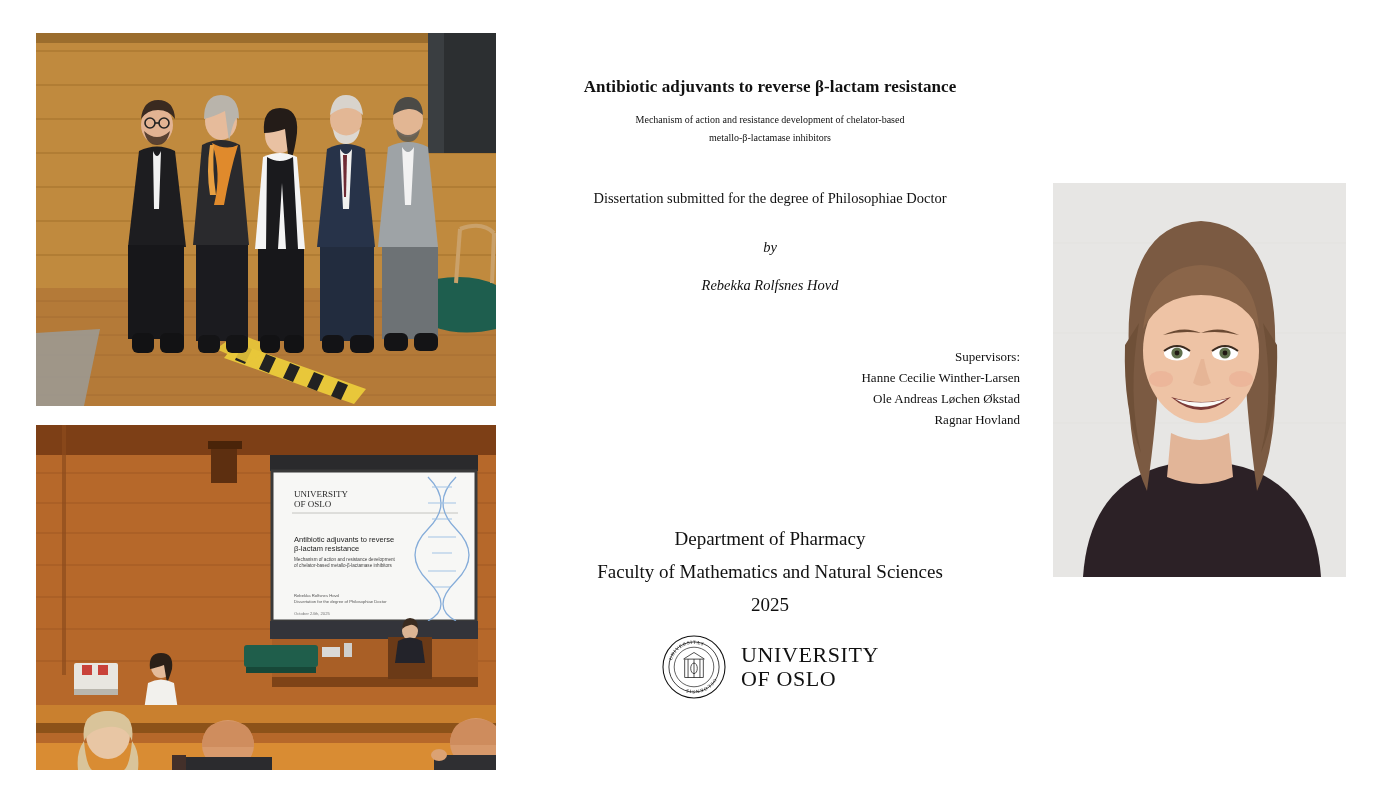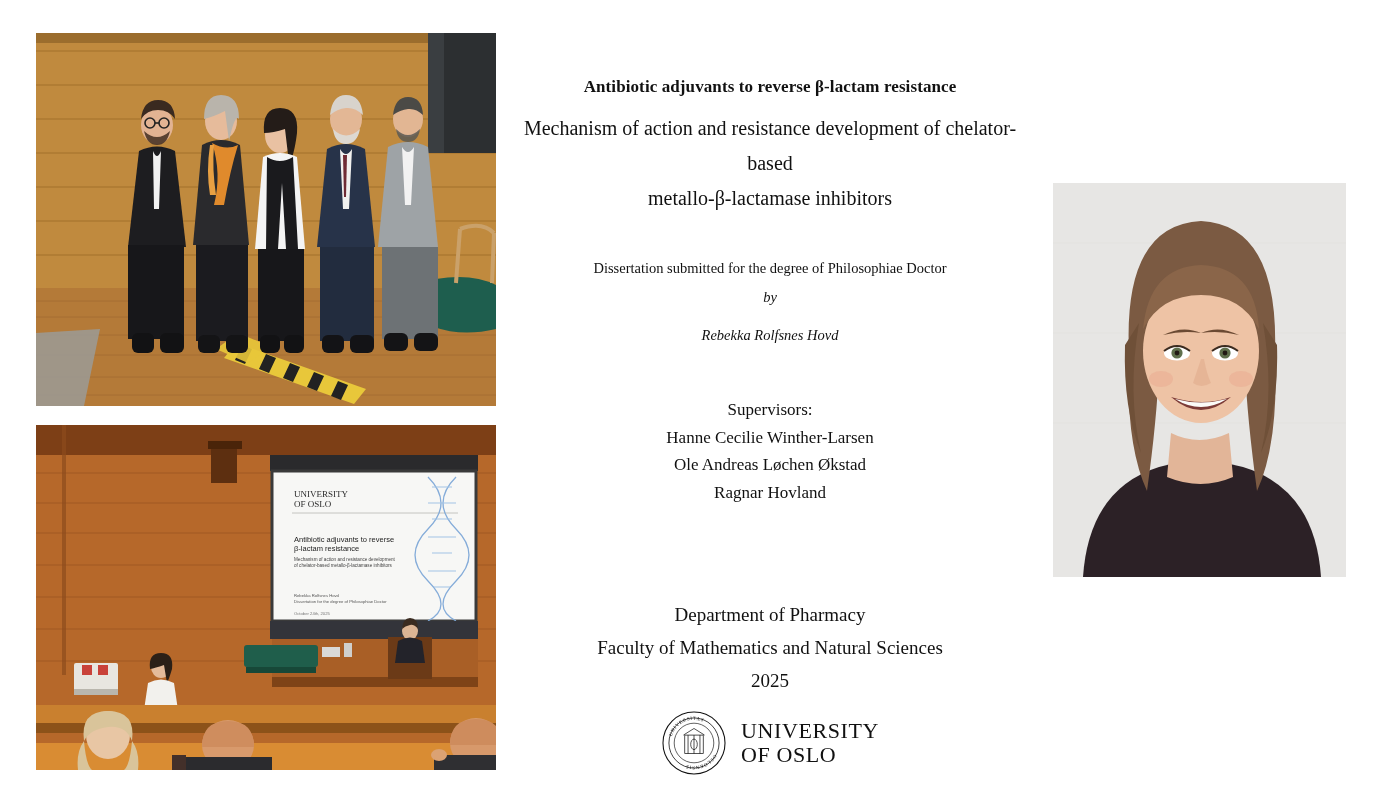--- a/index.html
+++ b/index.html
@@ -54,42 +54,43 @@
     text-align: center;
   }
   .doc-title {
     font-size: 17px;
     font-weight: bold;
     margin-top: 76px;
     line-height: 1.3;
     letter-spacing: .1px;
   }
   .doc-subtitle {
-    font-size: 20px;
+    font-size: 10px;
     line-height: 1.75;
     margin-top: 13px;
   }
   .degree-line {
     font-size: 14.5px;
     margin-top: 44px;
   }
   .by-line {
     font-style: italic;
     font-size: 14.5px;
-    margin-top: 12px;
+    margin-top: 32px;
   }
   .author-line {
     font-style: italic;
     font-size: 14.5px;
     margin-top: 21px;
   }
   .supervisors {
     margin-top: 52px;
-    font-size: 17px;
+    font-size: 13px;
     line-height: 1.62;
+    text-align: right;
   }
   .footer-block {
     margin-top: 93px;
     font-size: 19px;
     line-height: 1.72;
   }
   .logo-row {
     margin-top: 13px;
     display: flex;
     align-items: center;

